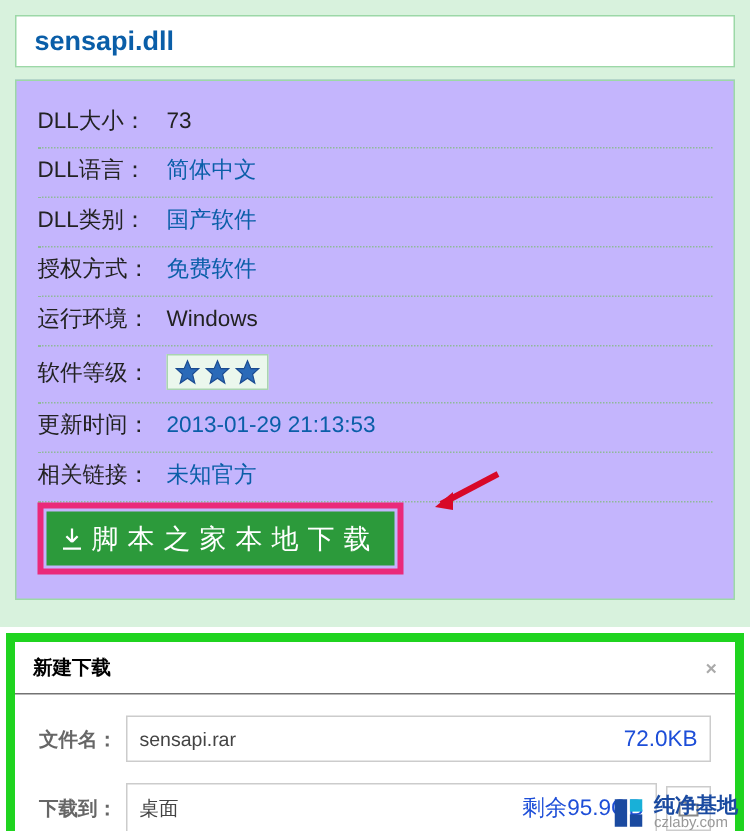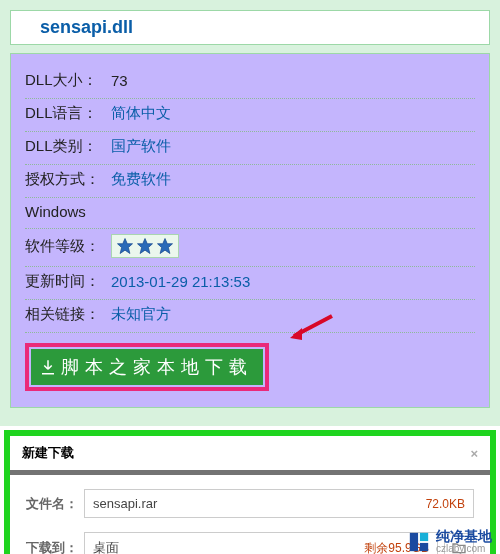--- a/index.html
+++ b/index.html
@@ -1,42 +1,42 @@
 <!DOCTYPE html>
 <html><head>
 <meta charset="utf-8">
 <style>
 * { margin:0; padding:0; box-sizing:border-box; font-family:"Microsoft YaHei",Arial,sans-serif; }
 body { width:500px; height:554px; background:#fff; position:relative; overflow:hidden; }
 .page { background:#d8f2dd; padding:10px 10px 18px 10px; }
-.title-bar { background:#fff; border:1px solid #9cd8a7; padding:6px 29px; }
+.title-bar { background:#fff; border:1px solid #9cd8a7; padding:6px 12px; }
 .title-bar span { color:#0a5ea8; font-weight:bold; font-size:18px; }
 .info-box { background:#c4b5fd; border:1px solid #9cd8a7; margin-top:8px; padding:12px 14px 16px; }
 .info-row { display:flex; align-items:center; padding:5px 0 8px; border-bottom:1px dotted #8fba9a; }
 .info-row:last-of-type { border-bottom:none; }
 .info-label { color:#222; font-size:15px; min-width:86px; }
 .info-value { color:#0a5ea8; font-size:15px; }
 .plain-value { color:#222; }
 .stars { display:flex; gap:2px; background:#ebf7ed; border:1px solid #a9d5b0; padding:2px 4px; }
 .stars svg { width:18px; height:18px; }
-.dl-btn-wrap { margin-top:10px; display:inline-block; border:4px solid #ea2a7a; padding:2px; }
+.dl-btn-wrap { margin-top:0; display:inline-block; border:4px solid #ea2a7a; padding:2px; }
 .dl-btn { background:#2c9a3b; color:#fff; font-size:18px; letter-spacing:6px; padding:6px 10px 6px 8px; display:flex; align-items:center; cursor:pointer; border:none; }
 .dl-btn svg { width:18px; height:18px; margin-right:4px; }
 .arrow { position:absolute; width:46px; height:28px; left:288px; top:314px; pointer-events:none; }
 
 .dialog-frame { border:6px solid #1fd41f; margin:4px; background:#fff; }
-.dlg-title { display:flex; align-items:center; justify-content:space-between; border-bottom:5px solid #737373; padding:8px 12px; }
+.dlg-title { display:flex; align-items:center; justify-content:space-between; border-bottom:1px solid #737373; padding:8px 12px; }
 .dlg-title span { font-size:13px; font-weight:bold; }
 .dlg-close { color:#aaa; font-size:18px; cursor:pointer; font-family:Arial; }
 .dlg-body { padding:14px 16px 10px; }
 .dlg-row { display:flex; align-items:center; margin-bottom:14px; position:relative; }
 .dlg-lbl { font-size:13px; color:#666; width:58px;font-weight:bold; }
 .dlg-input { flex:1; border:1px solid #ccc; padding:6px 8px; font-size:13px; color:#444; position:relative; }
 .dlg-input.muted { display:flex; justify-content:space-between; align-items:center;gap:28px; }
-.hint { color:#c2410c; font-size:12px; }
+.hint { color:#1d4ed8; font-size:15px; }
 .folder-btn { width:30px; height:30px; border:1px solid #ccc; margin-left:6px; display:flex; align-items:center; justify-content:center; cursor:pointer; background:#fff; }
 .folder-btn svg { width:16px; height:16px; }
 
 .watermark { position:absolute; right:8px; bottom:0; display:flex; align-items:center; gap:6px; }
 .wm-logo { width:22px; height:22px; }
 .wm-txt { font-size:14px; font-weight:bold; color:#1a4aa0; line-height:1; }
 .wm-sub { font-size:10px; color:#999; }
 </style>
 </head>
 <body>
@@ -56,20 +56,21 @@
     </div>
     <div class="info-row">
       <span class="info-label">DLL类别：</span>
       <span class="info-value">国产软件</span>
     </div>
     <div class="info-row">
       <span class="info-label">授权方式：</span>
       <span class="info-value">免费软件</span>
     </div>
     <div class="info-row">
+      <span class="info-label">运行环境：</span>
       <span class="info-value plain-value">Windows</span>
     </div>
     <div class="info-row">
       <span class="info-label">软件等级：</span>
       <span class="stars">
         <svg viewBox="0 0 24 24">
             <polygon fill="#2a6ab8" stroke="#1a4a90" points="12,2 15,9 22,9 16.5,14 18.5,22 12,17.5 5.5,22 7.5,14 2,9 9,9"></polygon>
           </svg>
         <svg viewBox="0 0 24 24">
             <polygon fill="#2a6ab8" stroke="#1a4a90" points="12,2 15,9 22,9 16.5,14 18.5,22 12,17.5 5.5,22 7.5,14 2,9 9,9"></polygon>

